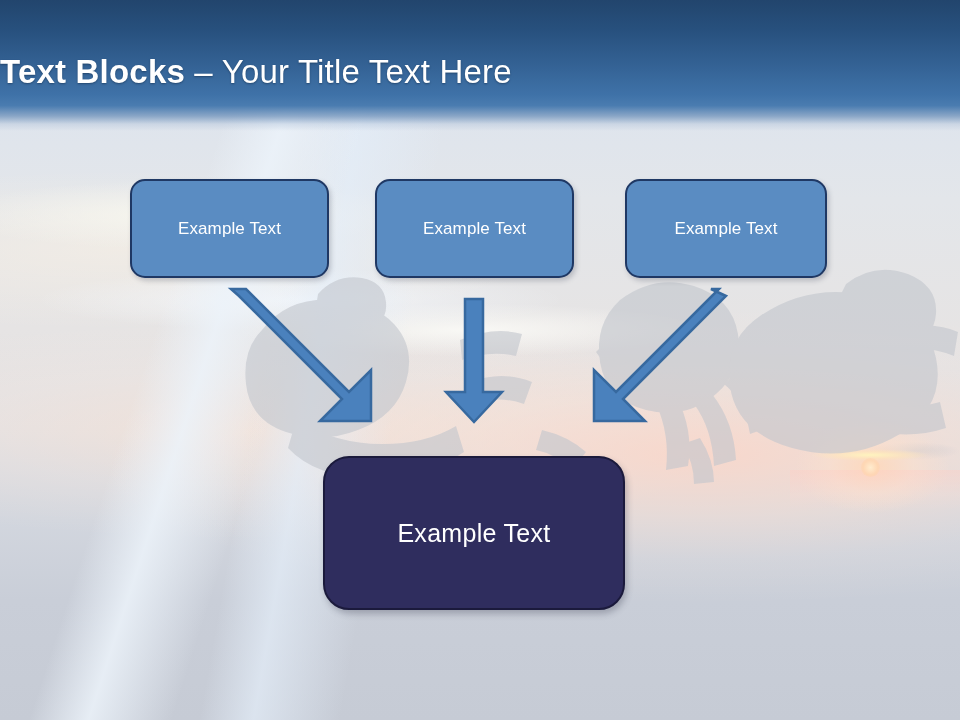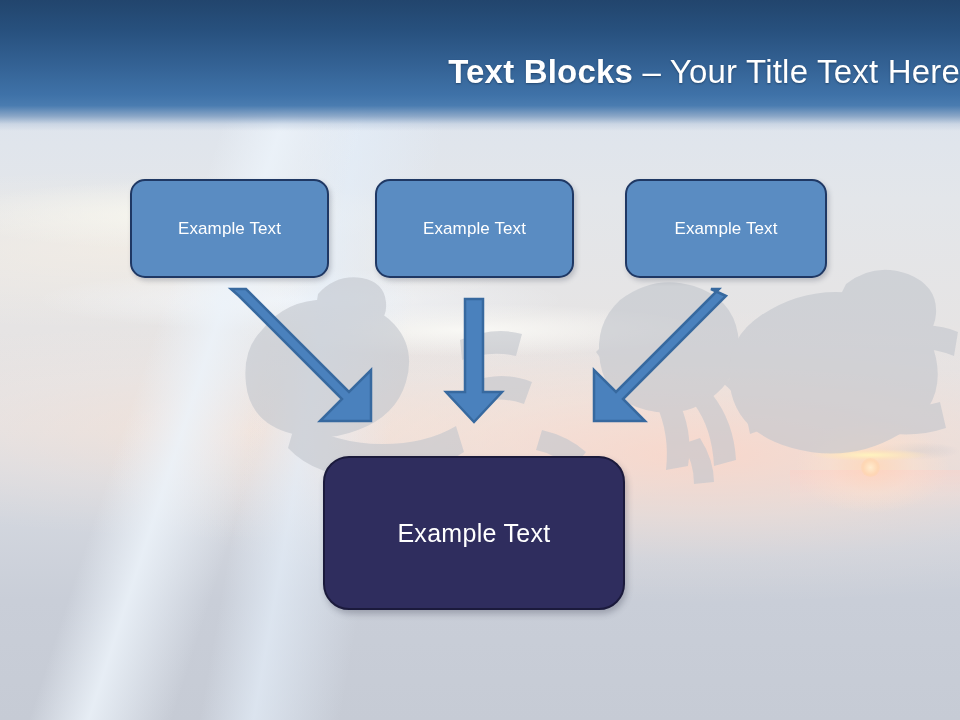--- a/index.html
+++ b/index.html
@@ -156,21 +156,21 @@
       rgba(106,142,184,0.72) 88%,
       rgba(166,186,212,0.35) 94%,
       rgba(210,218,230,0.06) 99%,
       rgba(255,255,255,0) 100%);
   }
 
   .slide-title {
     position: absolute;
     left: 0; top: 52px;
     width: 960px;
-    text-align: right;
+    text-align: left;
     color: #ffffff;
     font-size: 33px;
     line-height: 40px;
     letter-spacing: 0.2px;
     white-space: nowrap;
     text-shadow: 0 1px 2px rgba(10, 30, 55, 0.45);
   }
   .slide-title .t-bold { font-weight: bold; }
   .slide-title .t-reg  { font-weight: normal; }
 

